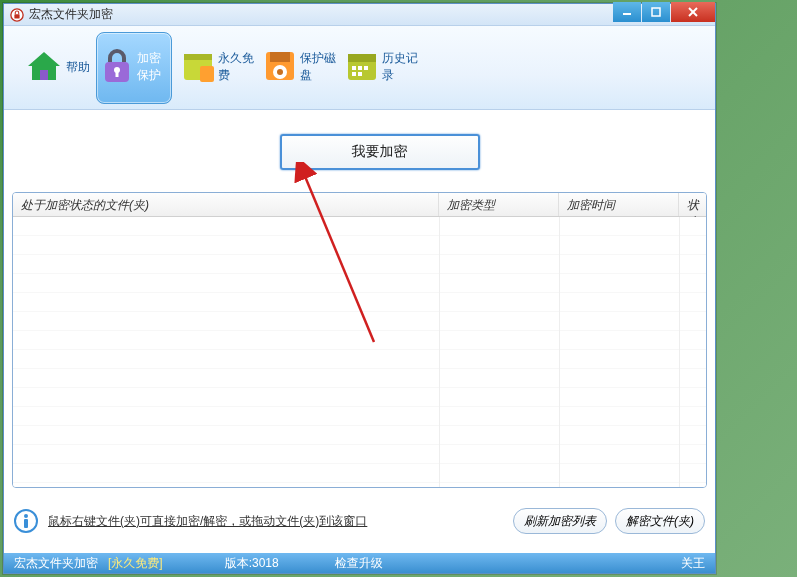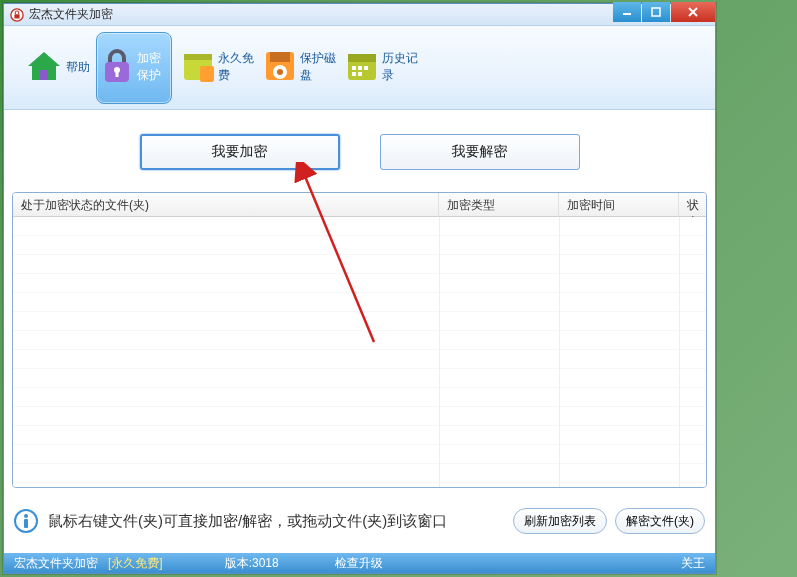--- a/index.html
+++ b/index.html
@@ -13,32 +13,32 @@
 .winbtn.max { background:linear-gradient(#5fb7e8,#2a8fd0); }
 .winbtn.close { background:linear-gradient(#e86a5a,#c83020); width:44px; }
 .toolbar { height:84px; background:linear-gradient(#f6fbff 0%,#eaf3fd 60%,#d9ebfb 100%); border-bottom:1px solid #b8d0ea; display:flex; align-items:center; padding:6px 10px; gap:6px; }
 .tbtn { width:76px; height:72px; display:flex; flex-direction:row; align-items:center; justify-content:flex-end; padding-bottom:3px; border-radius:8px; cursor:pointer; }
 .tbtn.active { background:linear-gradient(#a5d8ff,#6fb8f0); border:1px solid #4a9ad8; box-shadow:inset 0 0 0 1px rgba(255,255,255,.5); }
 .tbtn .ticon { width:44px; height:44px; display:flex; align-items:center; justify-content:center; }
 .tbtn .tlabel { font-size:12px; color:#1a5a9a; margin-top:2px; }
 .tbtn.active .tlabel { color:#fff; }
 .content { position:absolute; left:8px; top:108px; right:8px; bottom:22px; }
 .actions { display:flex; justify-content:center; gap:40px; padding:22px 0; }
-.bigbtn { width:200px; height:36px; background:linear-gradient(#fefefe,#eef3f8); border:1px solid #7aa8d8; border-radius:3px; font-size:14px; color:#222; cursor:pointer; }
+.bigbtn { width:200px; height:36px; background:linear-gradient(#fefefe,#eef3f8); border:1px solid #7aa8d8; border-radius:3px; font-size:14px; color:#222; cursor:pointer;margin-left:40px; }
 .bigbtn.sel { border:2px solid #4a90d8; box-shadow:0 0 2px #4a90d8; }
-.gridwrap { border:1px solid #8aaed6; border-radius:4px; background:#fff; height:296px; overflow:hidden; }
+.gridwrap { border:1px solid #8aaed6; border-radius:4px; background:#fff; height:296px; overflow:hidden;font-style:italic; }
 .ghead { display:flex; height:24px; background:linear-gradient(#fdfdfd,#f0f0f0); border-bottom:1px solid #d0d0d0; font-size:12px; color:#333; }
 .gcol { border-right:1px solid #e0e0e0; padding:4px 8px; }
 .gc1{flex:0 0 426px}.gc2{flex:0 0 120px}.gc3{flex:0 0 120px}.gc4{flex:1}
 .gbody { height:270px; background:repeating-linear-gradient(#fff 0,#fff 18px,#f7f7f7 18px,#f7f7f7 19px); position:relative; }
 .gbody .vline { position:absolute; top:0; bottom:0; width:1px; background:#eee; }
 .footer { position:absolute; left:0; right:0; bottom:32px; height:40px; display:flex; align-items:center; padding:0 10px; }
 .info-ico { width:24px; height:24px; margin-right:10px; }
-.hint { font-size:15px; color:#333; flex:1; }
-.smallbtn { height:26px; padding:0 10px; font-size:12px; background:linear-gradient(#fefefe,#eef3f8); border:1px solid #9ab8d8; border-radius:13px; margin-left:8px; cursor:pointer; }
+.hint { font-size:12px; color:#333; flex:1;text-decoration:underline; }
+.smallbtn { height:26px; padding:0 10px; font-size:12px; background:linear-gradient(#fefefe,#eef3f8); border:1px solid #9ab8d8; border-radius:13px; margin-left:8px; cursor:pointer;font-style:italic; }
 .status { position:absolute; left:0; right:0; bottom:0; height:20px; background:linear-gradient(#6fb8f0,#3a8fd0); color:#fff; font-size:12px; display:flex; align-items:center; padding:0 10px; }
 .status .sp1{margin-right:10px}.status .sp2{color:#ffeb7a;margin-right:62px}.status .sp3{margin-right:auto}.status .sp4{}
 .arrow { position:absolute; left:280px; top:158px; pointer-events:none; }
 </style>
 </head>
 <body>
 
 <div class="window">
 
   <div class="titlebar">
@@ -122,21 +122,20 @@
             <rect x="16" y="26" width="4" height="4" fill="#fff"></rect>
           </svg>
         </div>
       <span class="tlabel">历史记录</span>
     </div>
   </div>
 
   <div class="content">
     <div class="actions">
       <button class="bigbtn sel">我要加密</button>
-      <button class="bigbtn">我要解密</button>
     </div>
     <div class="gridwrap">
       <div class="ghead">
         <div class="gcol gc1">处于加密状态的文件(夹)</div>
         <div class="gcol gc2">加密类型</div>
         <div class="gcol gc3">加密时间</div>
         <div class="gcol gc4">状态</div>
       </div>
       <div class="gbody">
         <div class="vline" style="left:426px"></div>

